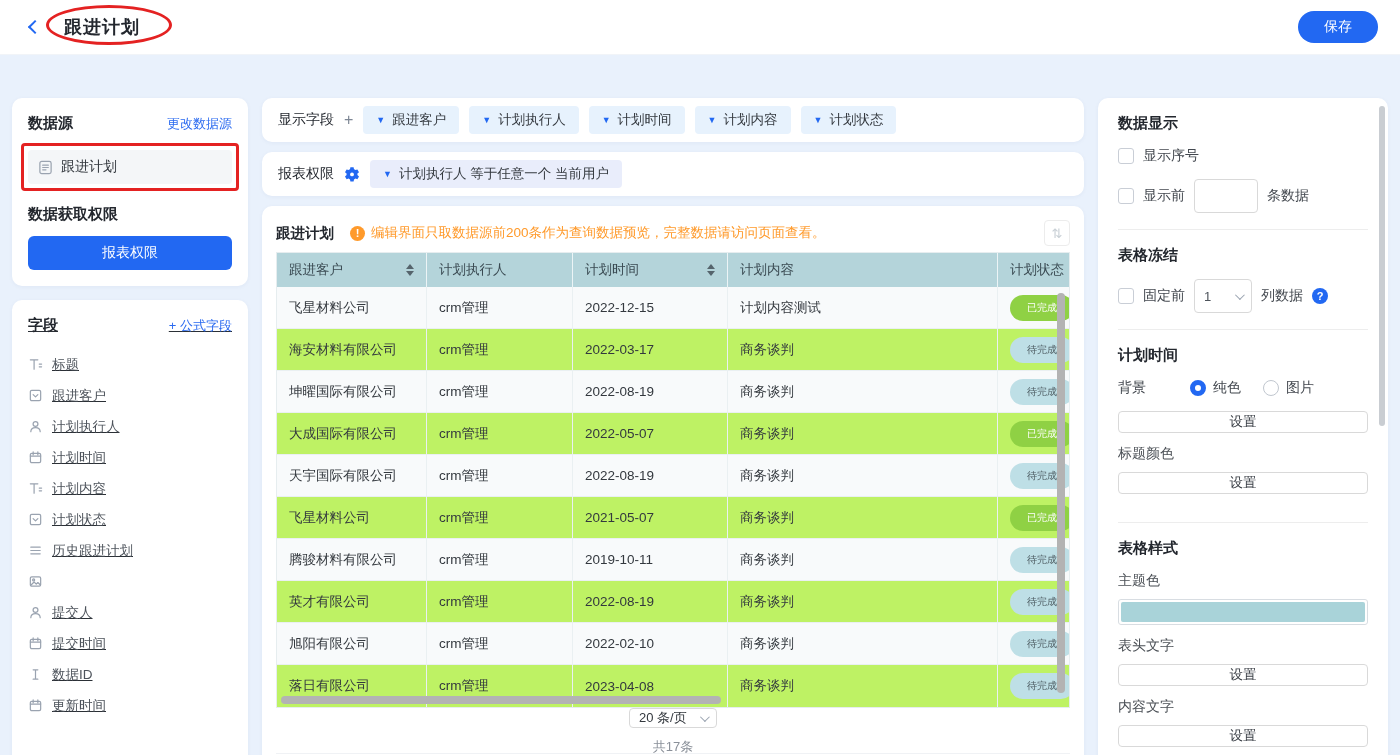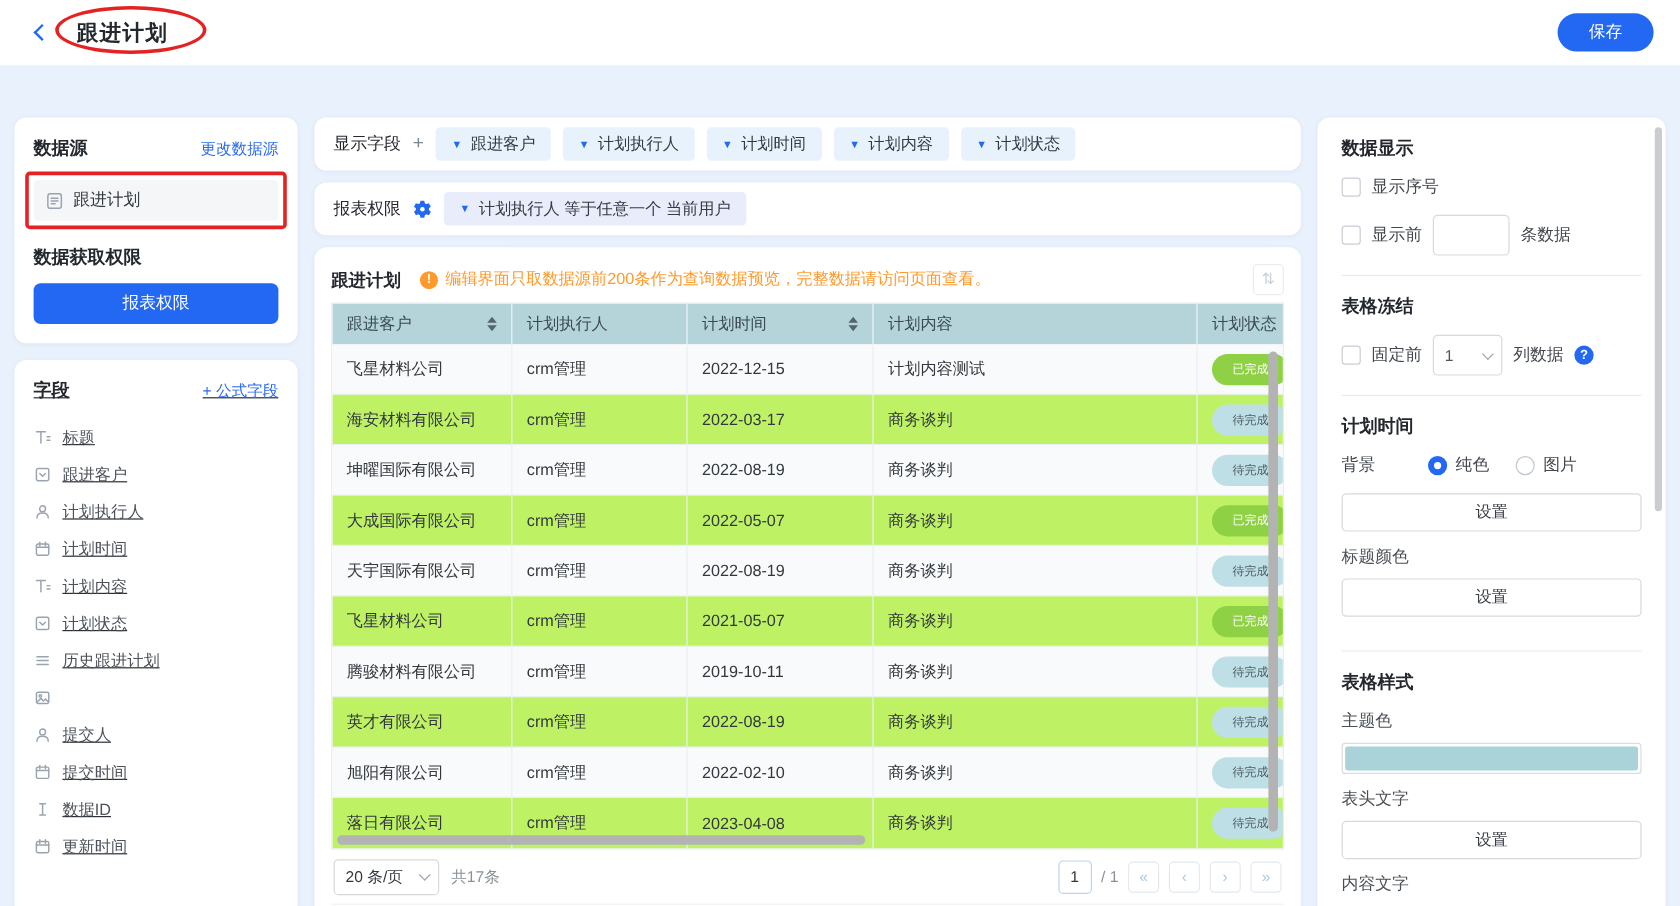--- a/index.html
+++ b/index.html
@@ -64,21 +64,21 @@
   .sorter { display:flex; flex-direction:column; gap:2px; cursor:pointer; }
   .sorter b { display:block; width:0; height:0; border-left:4px solid transparent; border-right:4px solid transparent; }
   .sorter .up { border-bottom:5px solid #55646c; }
   .sorter .dn { border-top:5px solid #55646c; }
   .badge { height:26px; min-width:64px; border-radius:13px; padding:0 12px; display:inline-flex; align-items:center; justify-content:center; font-size:10px; white-space:nowrap; }
   .badge[data-status="done"] { background:#8fd144; color:#fff; }
   .badge[data-status="pending"] { background:#bedfe6; color:#4e5d63; }
   .vscroll { position:absolute; right:4px; top:40px; width:8px; height:400px; background:#b3b3b3; border-radius:4px; }
   .hscroll { position:absolute; left:4px; bottom:3px; width:440px; height:8px; background:#b3b3b3; border-radius:4px; }
 
-  .pagi { height:46px; display:flex; align-items:center; gap:10px; border-bottom:1px solid #f0f2f5; padding:0 2px; }
+  .pagi { height:46px; display:flex; align-items:center; gap:10px; border-bottom:1px solid #f0f2f5; padding:0 2px;flex-direction:column; }
   .psize { width:88px; height:30px; border:1px solid #d9d9d9; border-radius:4px; display:flex; align-items:center; justify-content:space-between; padding:0 9px; font-size:13px; color:#33383e; cursor:pointer; }
   .chev { width:7px; height:7px; border-right:1.5px solid #9aa3b0; border-bottom:1.5px solid #9aa3b0; transform:rotate(45deg) translateY(-2px); }
   .ptotal { font-size:13px; color:#8a9099; }
   .pagi-right { margin-left:auto; display:flex; align-items:center; gap:8px; }
   .pno { width:28px; height:28px; border:1px solid #b9d4f2; border-radius:4px; display:flex; align-items:center; justify-content:center; font-size:13px; color:#33383e; }
   .pslash { font-size:13px; color:#8a9099; }
   .pbtn { width:26px; height:26px; border:1px solid #e4e9ef; border-radius:4px; background:#fff; color:#a9c9e8; font-size:13px; display:flex; align-items:center; justify-content:center; cursor:pointer; }
 
   
   .col-right { width:290px; position:relative; padding:16px 20px; overflow:hidden; }
@@ -88,21 +88,21 @@
   .num-input { width:64px; height:34px; border:1px solid #d9d9d9; border-radius:4px; font-size:13px; padding:0 8px; color:#33383e; }
   .mini-select { width:58px; height:34px; border:1px solid #d9d9d9; border-radius:4px; display:flex; align-items:center; justify-content:space-between; padding:0 9px; font-size:13px; color:#4d535b; cursor:pointer; }
   .help { width:16px; height:16px; border-radius:50%; background:#2268f2; color:#fff; font-size:11px; font-weight:bold; display:flex; align-items:center; justify-content:center; cursor:pointer; }
   .divider { border-top:1px solid #ededed; margin:16px 0; }
   .radio-row { display:flex; align-items:center; margin-bottom:14px; font-size:14px; color:#43484f; }
   .radio-row .lbl { width:72px; }
   .radio { width:16px; height:16px; border-radius:50%; background:#fff; margin-right:7px; cursor:pointer; }
   .radio.on { border:5px solid #2268f2; }
   .radio.off { border:1px solid #c1c7cf; }
   .radio-opt { display:flex; align-items:center; margin-right:22px; cursor:pointer; }
-  .set-btn { width:100%; height:32px; background:#fff; border:1px solid #d9d9d9; border-radius:4px; font-size:13.5px; color:#383d44; cursor:pointer; margin-bottom:12px; }
+  .set-btn { width:100%; height:22px; background:#fff; border:1px solid #d9d9d9; border-radius:4px; font-size:13.5px; color:#383d44; cursor:pointer; margin-bottom:12px; }
   .sub-lbl { font-size:14px; color:#4a4f55; margin-bottom:9px; }
   .swatch { width:100%; height:26px; border:1px solid #d8dde2; border-radius:3px; padding:2px; margin-bottom:12px; cursor:pointer; }
   .swatch > div { width:100%; height:100%; background:#a9d3d9; border-radius:2px; }
   .rscroll { position:absolute; right:3px; top:8px; width:6px; height:320px; background:#c9cdd2; border-radius:3px; }
 </style>
 </head>
 <body>
 
 <div class="topbar">
   <div class="back">

